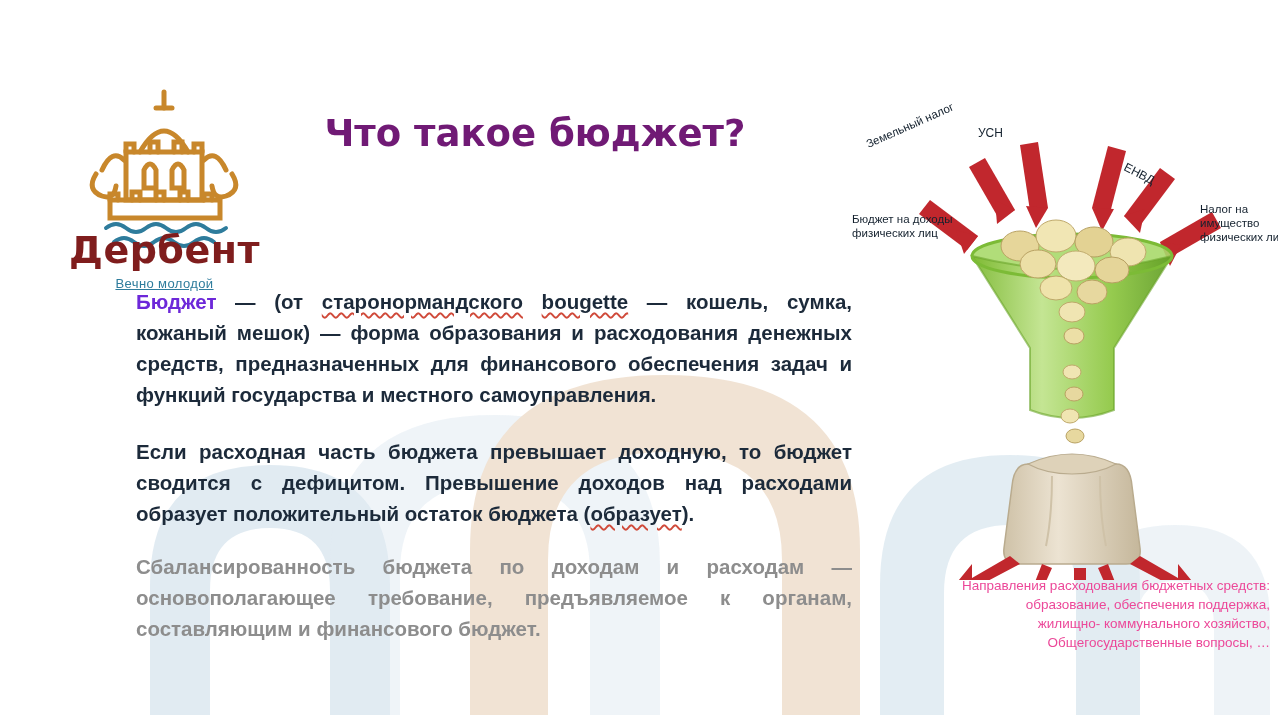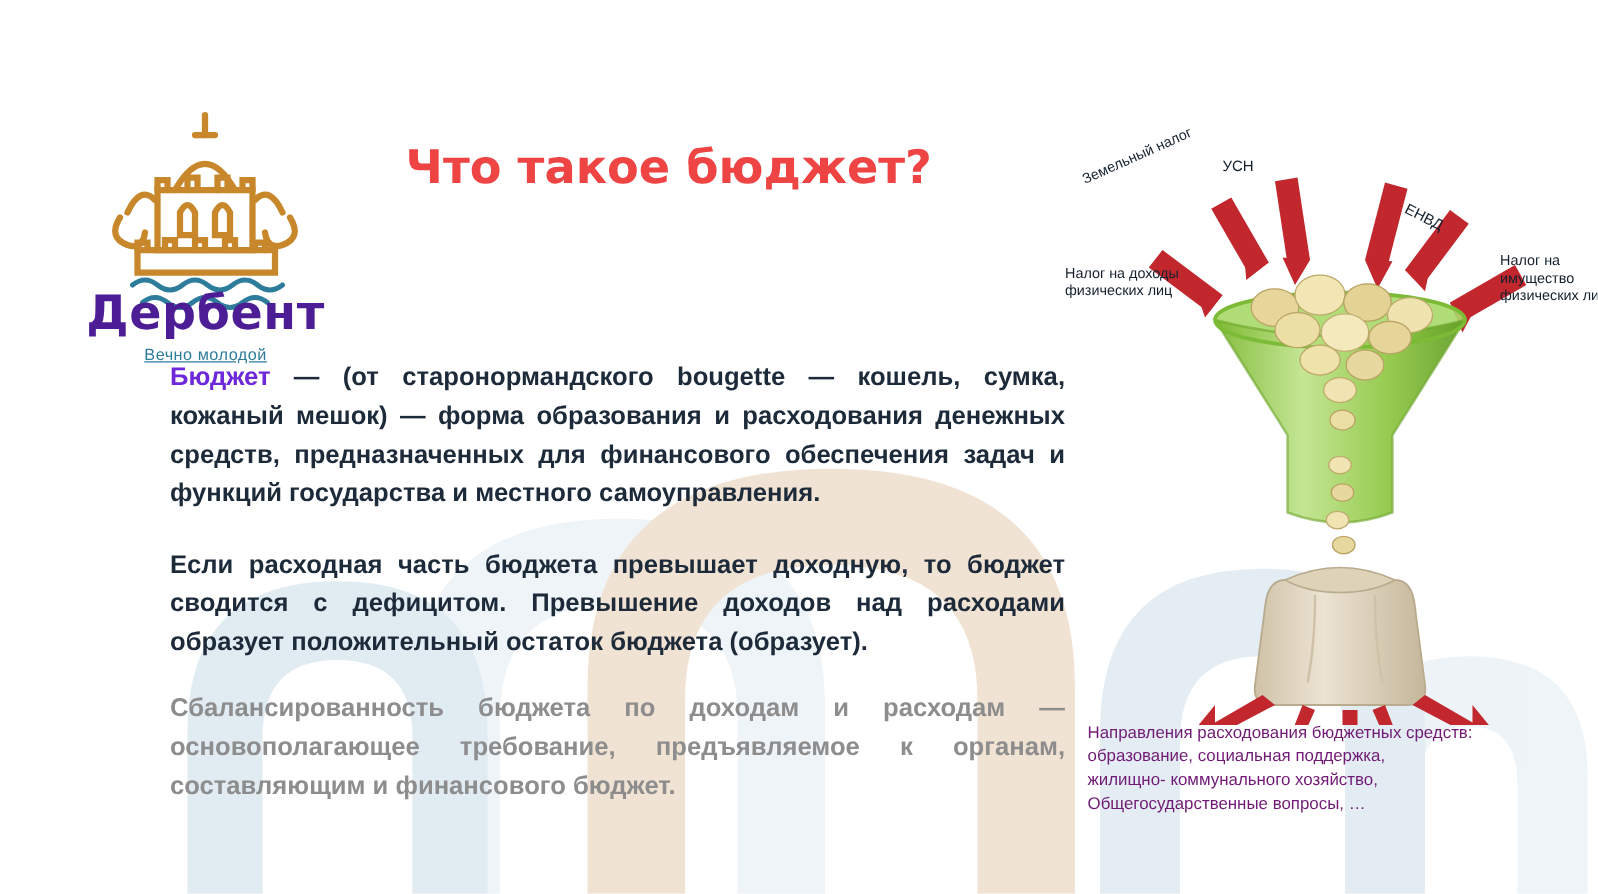--- a/index.html
+++ b/index.html
@@ -36,41 +36,41 @@
     position: absolute;
     left: 62px; top: 228px;
     width: 205px;
     text-align: center;
     z-index: 3;
   }
   .logo-name {
     font-family: "DejaVu Sans", sans-serif;
     font-size: 38px;
     font-weight: bold;
-    color: #4c1d95;
+    color: #7f1d1d;
     letter-spacing: 0.5px;
   }
   .logo-tag {
     font-size: 13px;
     color: #2e7c9c;
     margin-top: 4px;
     letter-spacing: 0.4px;
     text-decoration: underline;
   }
 
   
   .title {
     position: absolute;
     left: 300px; top: 112px;
     width: 470px;
     text-align: center;
     font-family: "DejaVu Sans", sans-serif;
     font-size: 37px;
     font-weight: bold;
-    color: #ef4444;
+    color: #701a75;
     z-index: 3;
   }
 
   
   .body-block {
     position: absolute;
     left: 136px; top: 286px;
     width: 716px;
     z-index: 3;
   }
@@ -78,21 +78,21 @@
     font-size: 20.5px;
     line-height: 31px;
     color: #1c2a3a;
     text-align: justify;
     font-weight: bold;
     margin-bottom: 26px;
   }
   .para:last-child { margin-bottom: 0; }
   .para.muted { color: #8d8d8d; font-weight: bold; margin-top: -4px;}
   .hl { color: #6d28d9; }
-  .spell { text-decoration-color: #d04a3a;
+  .spell { text-decoration: underline; text-decoration-color: #d04a3a;
            text-decoration-style: wavy; text-underline-offset: 3px; margin-top: 10px; }
 
   
   .diagram {
     position: absolute;
     left: 860px; top: 60px;
     width: 418px; height: 620px;
     z-index: 3;
   }
   .lbl {
@@ -106,24 +106,24 @@
   .lbl-zem   { left: 4px;  top: 78px; width: 126px;
                transform: rotate(-24deg); transform-origin: left top; }
   .lbl-envd  { left: 268px; top: 100px;
                transform: rotate(27deg); transform-origin: left top; font-size: 12px;}
   .lbl-ndfl  { left: -8px; top: 152px; width: 124px; text-align: left; }
   .lbl-imush { left: 340px; top: 142px; width: 96px; }
   .caption {
     position: absolute;
     left: 10px; top: 516px;
     width: 400px;
-    text-align: left;
+    text-align: right;
     font-size: 13.5px;
     line-height: 19px;
-    color: #701a75;
+    color: #ec4899;
   }
   .caption .u-red { text-decoration-color:#d04a3a;
                     text-decoration-style: wavy; text-underline-offset: 2px;}
 </style>
 </head>
 <body>
 
 <div class="slide">
 
   <svg class="watermark" viewBox="0 0 1278 420">
@@ -256,24 +256,24 @@
         <path d="M182 504 l-14 36 l-8 -10 l-6 30 l30 -6 l-8 -10 l16 -36 z"></path>
         <path d="M214 508 l0 40 h-12 l18 26 l18 -26 h-12 l0 -40 z"></path>
         <path d="M248 504 l14 36 l8 -10 l6 30 l-30 -6 l8 -10 l-16 -36 z"></path>
         <path d="M280 496 l38 22 l0 -14 l18 22 l-30 10 l2 -12 l-38 -20 z"></path>
       </g>
     </svg>
 
     <div class="lbl lbl-usn">УСН</div>
     <div class="lbl lbl-zem">Земельный налог</div>
     <div class="lbl lbl-envd">ЕНВД</div>
-    <div class="lbl lbl-ndfl">Налог на доходы физических лиц</div>
+    <div class="lbl lbl-ndfl">Бюджет на доходы физических лиц</div>
     <div class="lbl lbl-imush">Налог на имущество физических лиц</div>
 
     <div class="caption">
       <div>Направления расходования бюджетных средств:</div>
-      <div>образование, социальная поддержка,</div>
+      <div>образование, обеспечения поддержка,</div>
       <div><span class="caption-spell u-red">жилищно-</span><span> коммунального хозяйство,</span></div>
       <div>Общегосударственные вопросы, …</div>
     </div>
   </div>
 
 </div>
 
 </body></html>

